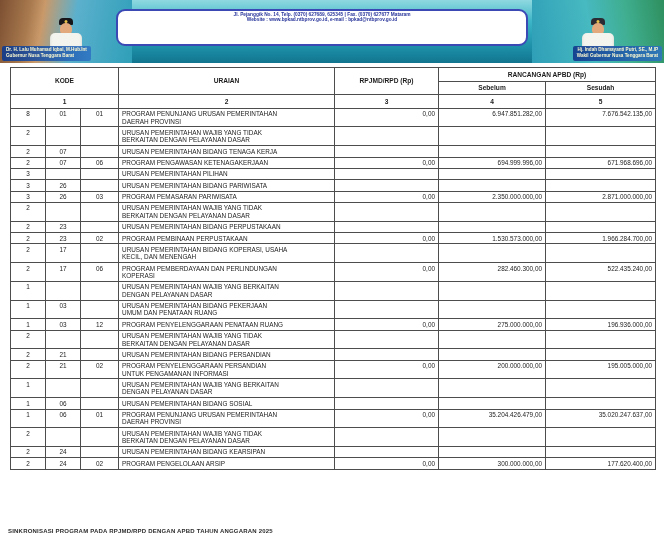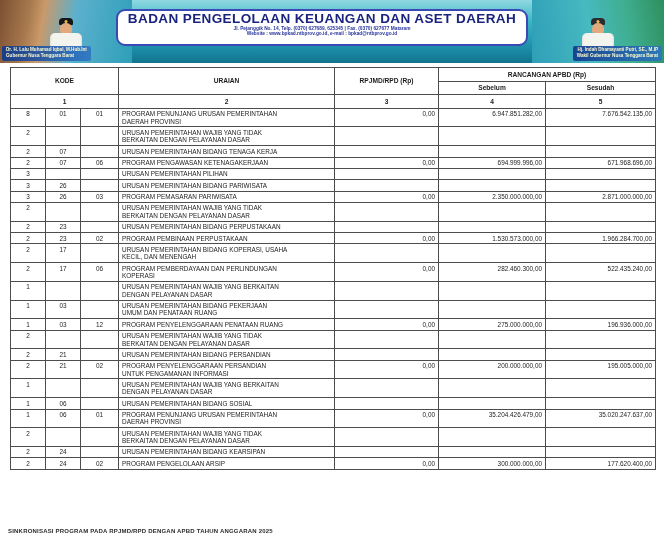--- a/index.html
+++ b/index.html
@@ -99,21 +99,20 @@
 
   <div class="portrait right">
     <div class="person female">
       <div class="cap"></div>
       <div class="head"></div>
       <div class="body"></div>
     </div>
   </div>
 
   <div class="center-box">
-    <div class="cb-line2">BADAN PENGELOLAAN KEUANGAN DAN ASET DAERAH</div>
     <div class="cb-line3">Jl. Pejanggik No. 14, Telp. (0370) 627689, 625345 | Fax. (0370) 627677 Mataram</div>
     <div class="cb-line4">Website : www.bpkad.ntbprov.go.id, e-mail : bpkad@ntbprov.go.id</div>
   </div>
 
   <div class="ribbon left">
     <div>Dr. H. Lalu Muhamad Iqbal, M.Hub.Int</div>
     <div>Gubernur Nusa Tenggara Barat</div>
   </div>
 
   <div class="ribbon right">

